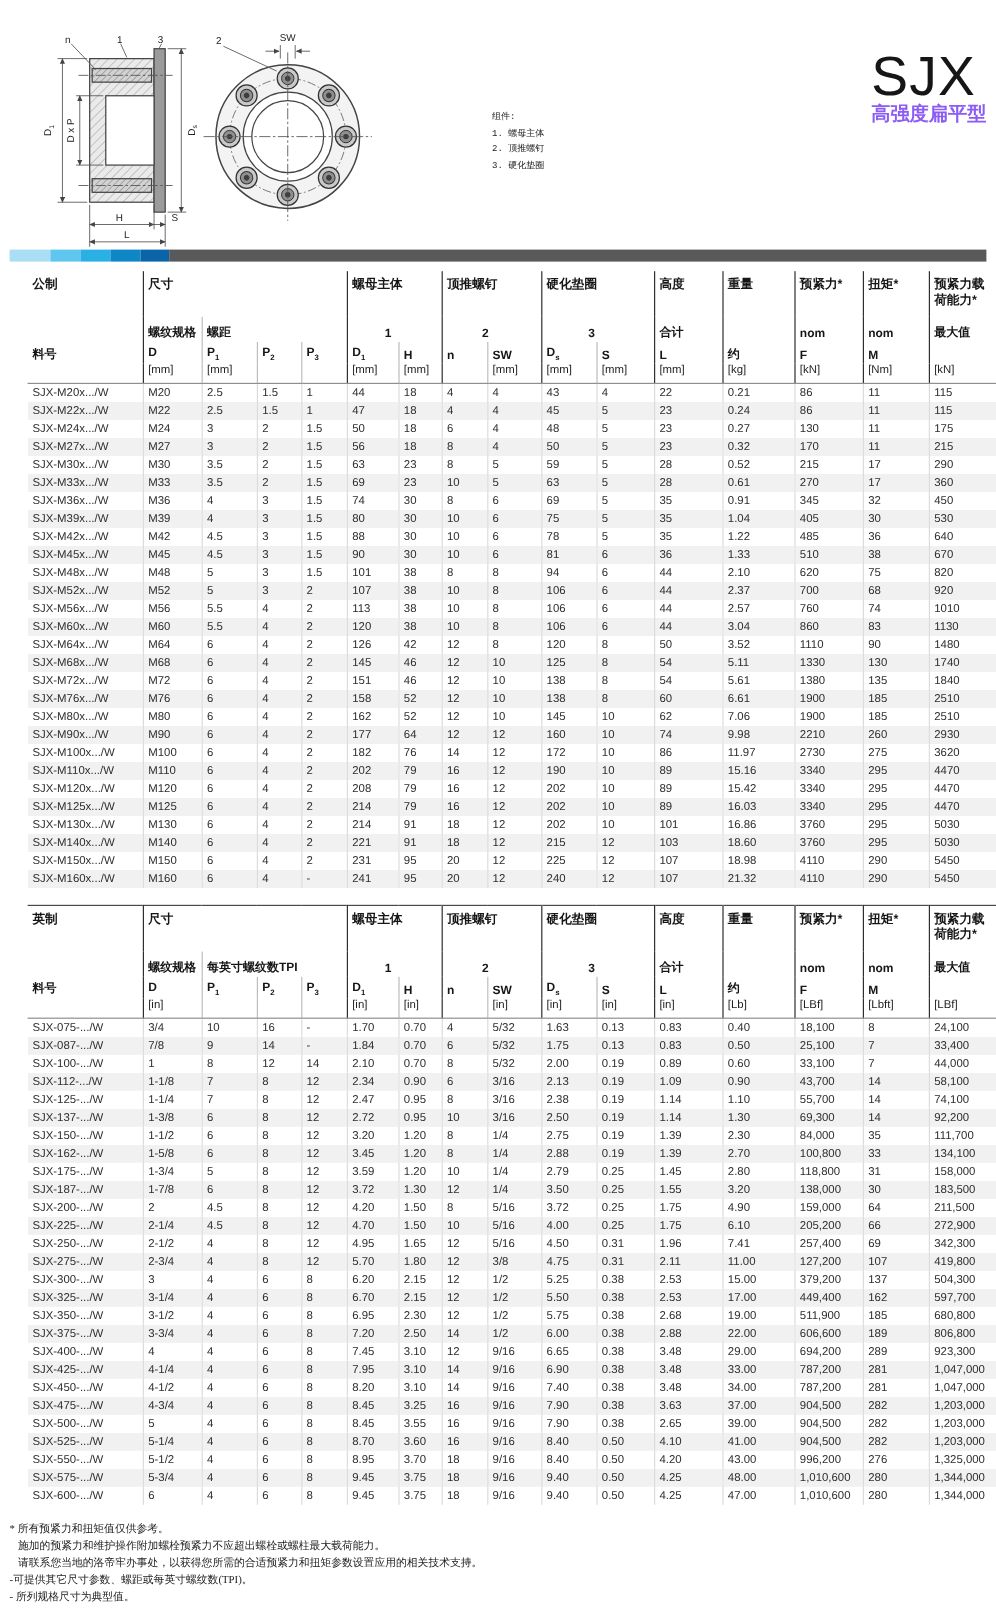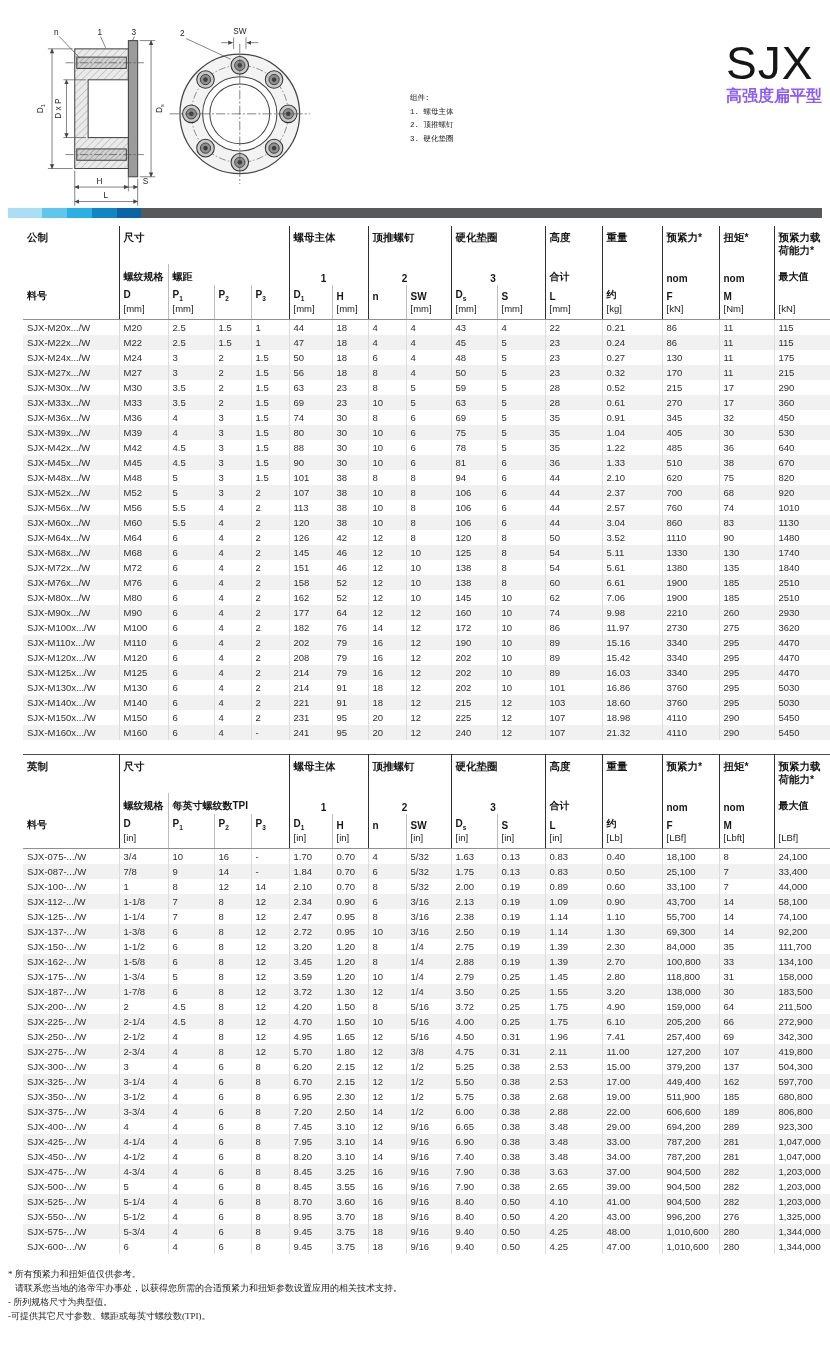--- a/index.html
+++ b/index.html
@@ -1323,18 +1323,19 @@
           <td>47.00</td>
           <td>1,010,600</td>
           <td>280</td>
           <td>1,344,000</td>
         </tr>
       </tbody>
   </table>
 
   <div class="fns">
     <div>* 所有预紧力和扭矩值仅供参考。</div>
+    <div class="ind">施加的预紧力和维护操作附加螺栓预紧力不应超出螺栓或螺柱最大载荷能力。</div>
     <div class="ind">请联系您当地的洛帝牢办事处，以获得您所需的合适预紧力和扭矩参数设置应用的相关技术支持。</div>
+    <div>-可提供其它尺寸参数、螺距或每英寸螺纹数(TPI)。</div>
     <div>- 所列规格尺寸为典型值。</div>
-    <div>-可提供其它尺寸参数、螺距或每英寸螺纹数(TPI)。</div>
   </div>
 
 </div>
 
 </body></html>

